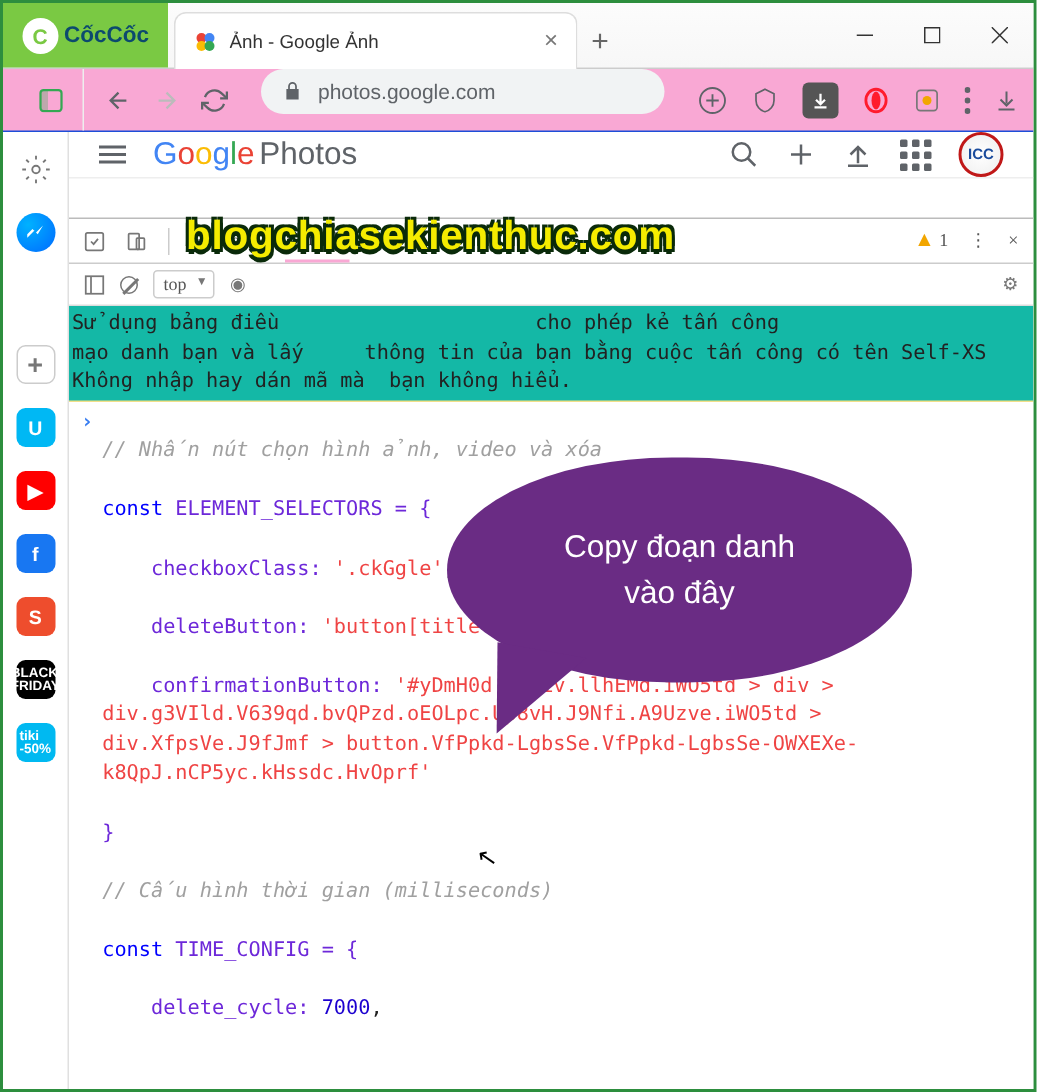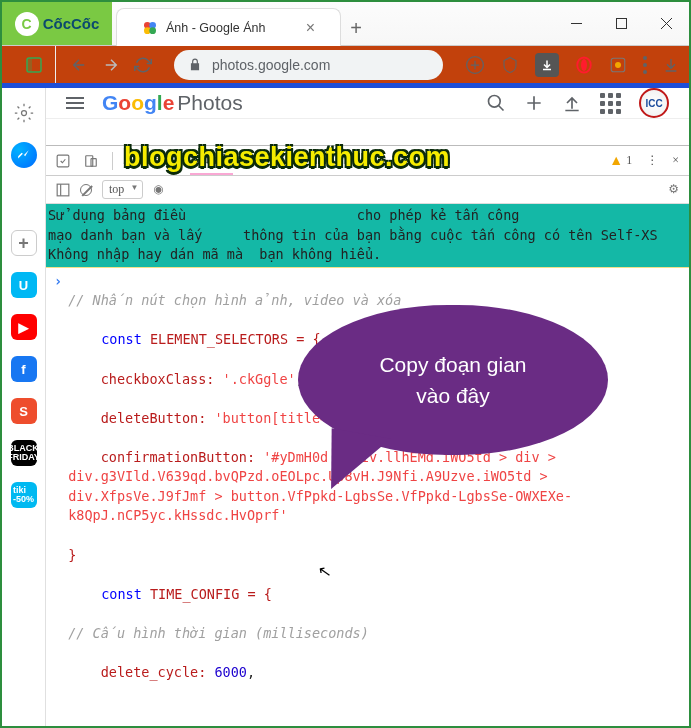--- a/index.html
+++ b/index.html
@@ -4,32 +4,32 @@
 <style>
   * { box-sizing: border-box; margin: 0; padding: 0; }
   html, body { width: 691px; height: 728px; font-family: "Segoe UI", Arial, sans-serif; overflow: hidden; background: #fff; }
   body { border: 2px solid #2d8e3e; }
 
   
   .titlebar { height: 44px; background: linear-gradient(#fcfcfc,#f7f7f7); display: flex; align-items: stretch; border-bottom: 1px solid #ccc; }
   .logo-box { width: 110px; background: #7ac943; display: flex; align-items: center; justify-content: center; gap: 4px; }
   .logo-badge { width: 24px; height: 24px; border-radius: 50%; background: #fff; display:flex; align-items:center; justify-content:center; font-size:14px; color:#7ac943; font-weight:bold;}
   .logo-text { color: #0c4a6e; font-weight: bold; font-size: 15px; }
-  .tab { width: 225px; background: #fff; border-radius: 8px 8px 0 0; margin: 6px 0 0 4px; display: flex; align-items: center; padding: 0 25px; gap: 8px; border: 1px solid #ddd; border-bottom: none; height: 38px;}
+  .tab { width: 269px; background: #fff; border-radius: 8px 8px 0 0; margin: 6px 0 0 4px; display: flex; align-items: center; padding: 0 12px; gap: 8px; border: 1px solid #ddd; border-bottom: none; height: 38px;}
   .tab-fav { width: 16px; height: 16px; }
   .tab-title { font-size: 12.5px; color: #333; flex: 1; white-space: nowrap; overflow: hidden; text-overflow: ellipsis;}
   .tab-close { color: #777; font-size: 16px; cursor: pointer; }
   .newtab { width: 30px; display: flex; align-items: center; justify-content: center; color: #666; font-size: 20px; margin-top: 10px;}
   .titlespacer { flex: 1; }
   .wbtns { display: flex; }
   .wbtn { width: 45px; display: flex; align-items: center; justify-content: center; color: #555; }
   .wbtn svg { width: 11px; height: 11px; }
 
   
-  .toolbar { height: 42px; display: flex; align-items: center; padding: 0 10px; gap: 14px; border-bottom: 5px solid #1d4ed8; background: #c2410c;}
+  .toolbar { height: 42px; display: flex; padding: 0 10px; gap: 14px; border-bottom: 1px solid #1d4ed8; background: #f9a8d4;}
   .left-border { width: 44px; border-right: 1px solid #eee; height:100%; display:flex; align-items:center; justify-content:center;}
   .tbtn { color: #555; display: flex; align-items: center; justify-content: center; cursor: pointer; }
   .tbtn.dis { color: #bbb; }
   .urlbar { flex: 1; height: 30px; background: #f1f3f4; border-radius: 15px; display: flex; align-items: center; padding: 0 14px; gap: 10px; margin: 0 8px;}
   .url-lock { color: #5f6368; }
   .url-text { font-size: 14px; color: #5f6368; }
   .right-btns { display: flex; gap: 16px; align-items: center;}
   .sq-btn { width:24px; height:24px; background:#555; border-radius:4px; display:flex; align-items:center; justify-content:center; color:#fff;}
 
   
@@ -47,21 +47,21 @@
   .si.tk { background:#00b9f1; font-size:9px; line-height:1;}
 
   
   .contentcol { flex:1; display:flex; flex-direction:column; position:relative; overflow:hidden;}
 
   
   .ph-head { height: 60px; display: flex; align-items: center; padding: 0 20px; gap: 18px; border-bottom:1px solid #eee;}
   .burger { display:flex; flex-direction:column; gap:3px; width:18px; cursor:pointer;}
   .burger span{height:2px; background:#5f6368;}
   .gp-logo { font-size: 21px; display: flex; align-items: baseline; gap: 3px; }
-  .g-g { font-weight: 700; }
+  .g-g { font-weight: 400; }
   .g-b{color:#4285F4}.g-r{color:#EA4335}.g-y{color:#FBBC05}.g-gr{color:#34A853}
   .gp-photos{ color:#5f6368; font-weight:400;}
   .ph-spacer{flex:1}
   .ph-ico { color:#5f6368; cursor:pointer;}
   .apps-grid { display:grid; grid-template-columns:repeat(3,5px); grid-template-rows:repeat(3,5px); gap:3px;}
   .apps-grid span{background:#5f6368; border-radius:1px;}
   .icc { width:30px; height:30px; border-radius:50%; border:2px solid #c01818; background:radial-gradient(#fff,#eee); display:flex; align-items:center; justify-content:center; font-size:10px; font-weight:bold; color:#1a4b9c;}
 
   
   .banner { position:absolute; top:54px; left:78px; font-family: Arial Black, Arial; font-size:27px; font-weight:900; color:#f5ec00; letter-spacing:0.5px; z-index:20;
@@ -88,24 +88,24 @@
   .clear-ico::after{content:''; position:absolute; width:14px; height:1.5px; background:#777; top:5px; left:-1px; transform:rotate(-45deg);}
   .ctx { border:1px solid #ccc; border-radius:3px; padding: 1px 18px 1px 6px; background:#fff; position:relative;}
   .ctx::after{content:'▼'; position:absolute; right:4px; top:2px; font-size:8px; color:#777;}
   .eye{ color:#777;}
   .gear-r { margin-left:auto; color:#777;}
   .dt-console { padding: 4px 8px 8px 8px; font-size: 13.5px; line-height:1.45; color:#222; overflow:auto;}
   .wrap-pre { white-space: pre-wrap; word-break: break-word; font-family: Menlo, Consolas, monospace;}
   .prompt-row { display:flex; gap:6px; }
   .prompt-caret { color:#367cf1; font-weight:bold;}
   .c-com { color:#A0A0A0; font-style: italic;}
-  .c-kw { color:#0000ff;margin-left:33px;}
+  .c-kw { color:#0000ff;}
   .c-str { color:#ef4444;}
   .c-num { color:#1c00cf;}
-  .idline { color:#b91c1c;}
+  .idline { color:#6d28d9;}
 
   svg { display:block; }
   .cursor-arrow { position:absolute; left:272px; top:474px; z-index:50; font-size:16px; color:#000; transform: rotate(-10deg);}
 </style>
 </head>
 <body>
 
 <div class="titlebar">
   <div class="logo-box">
     <div class="logo-badge">C</div>
@@ -291,21 +291,21 @@
 
     <div class="banner">blogchiasekienthuc.com</div>
 
     <div class="ph-body">
       
       
     </div>
 
     <div class="bubble-wrap">
       <div class="bubble">
-        <div><span>Copy đoạn gian</span><br><span>vào đây</span></div>
+        <div><span>Copy đoạn danh</span><br><span>vào đây</span></div>
       </div>
       <div class="tail"></div>
     </div>
     <div class="cursor-arrow">↖</div>
 
     <div class="devtools">
       <div class="dt-tabs">
         <div class="tbtn">
             <svg width="14" height="14" viewBox="0 0 24 24" fill="none" stroke="#777" stroke-width="2">
               <rect x="2" y="2" width="20" height="20" rx="2"></rect>
@@ -349,23 +349,23 @@
 Không nhập hay dán mã mà  bạn không hiểu.</span></div>
         <div class="prompt-row">
           <span class="prompt-caret">›</span>
           <div class="wrap-pre" style="flex:1">
 <div><span class="c-com">// Nhấn nút chọn hình ảnh, video và xóa</span></div>
 <div><span class="c-kw">const</span><span class="idline"> ELEMENT_SELECTORS = {</span></div>
 <div><span class="idline">    checkboxClass: </span><span class="c-str">'.ckGgle'</span><span>,</span></div>
 <div><span class="idline">    deleteButton: </span><span class="c-str">'button[title="Xóa"]'</span><span>,</span></div>
 <div><span class="idline">    confirmationButton: </span><span class="c-str">'#yDmH0d &gt; div.llhEMd.iWO5td &gt; div &gt; div.g3VIld.V639qd.bvQPzd.oEOLpc.Up8vH.J9Nfi.A9Uzve.iWO5td &gt; div.XfpsVe.J9fJmf &gt; button.VfPpkd-LgbsSe.VfPpkd-LgbsSe-OWXEXe-k8QpJ.nCP5yc.kHssdc.HvOprf'</span></div>
 <div><span class="idline">}</span></div>
+<div><span class="c-com">// Cấu hình thời gian (milliseconds)</span></div>
 <div><span class="c-kw">const</span><span class="idline"> TIME_CONFIG = {</span></div>
-<div><span class="c-com">// Cấu hình thời gian (milliseconds)</span></div>
-<div><span class="idline">    delete_cycle: </span><span class="c-num">6000</span><span>,</span></div>
+<div><span class="idline">    delete_cycle: </span><span class="c-num">7000</span><span>,</span></div>
 
 
 
 
           </div>
         </div>
       </div>
     </div>
 
   </div>

